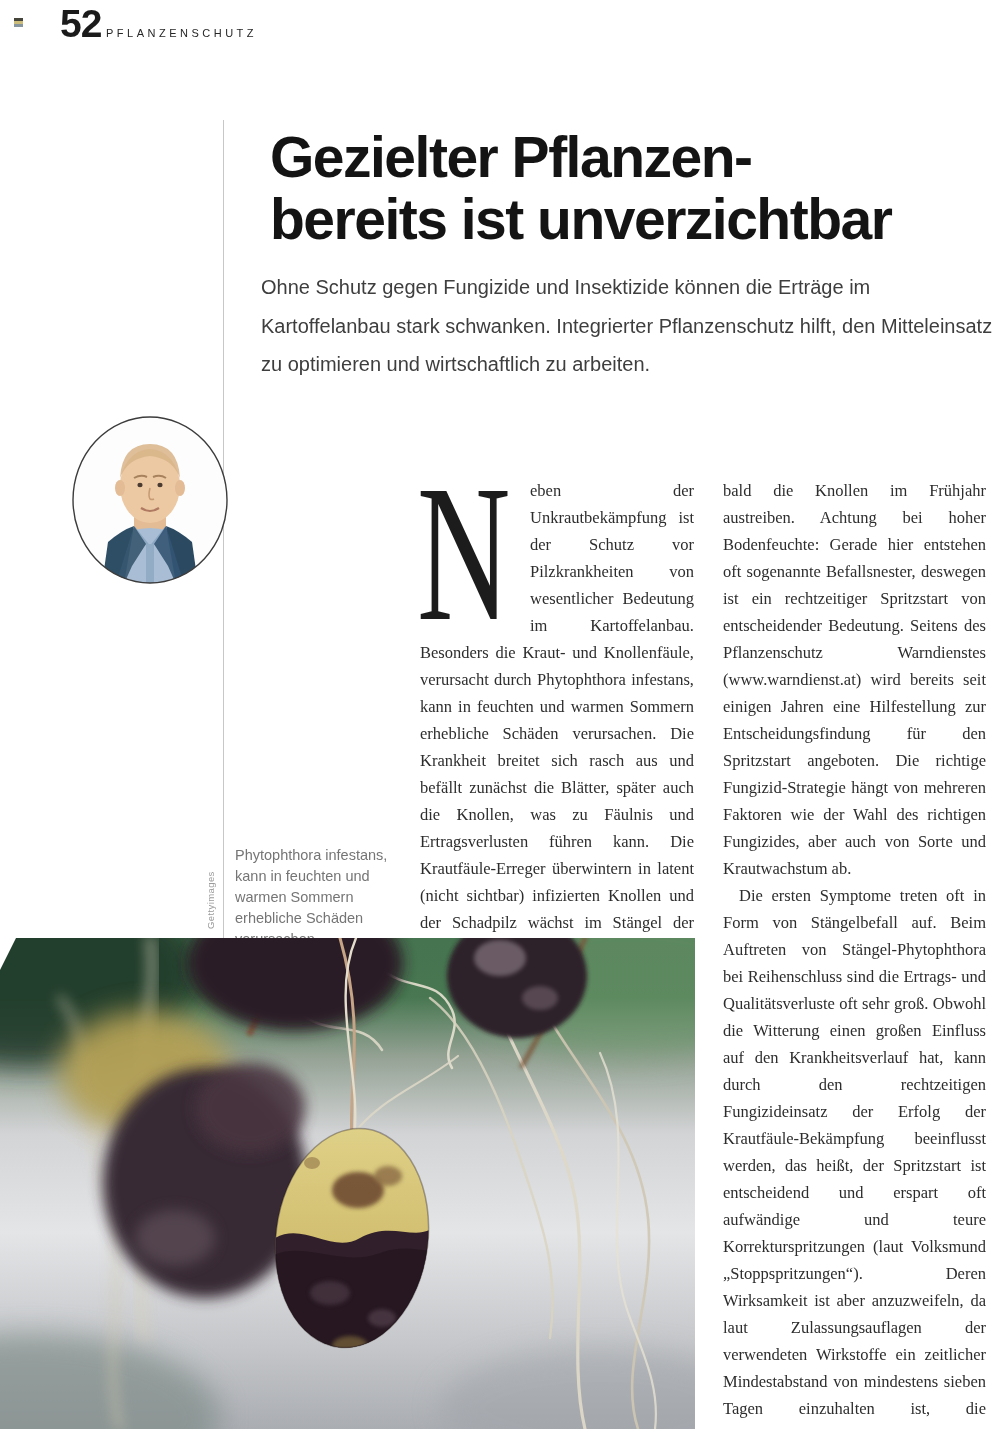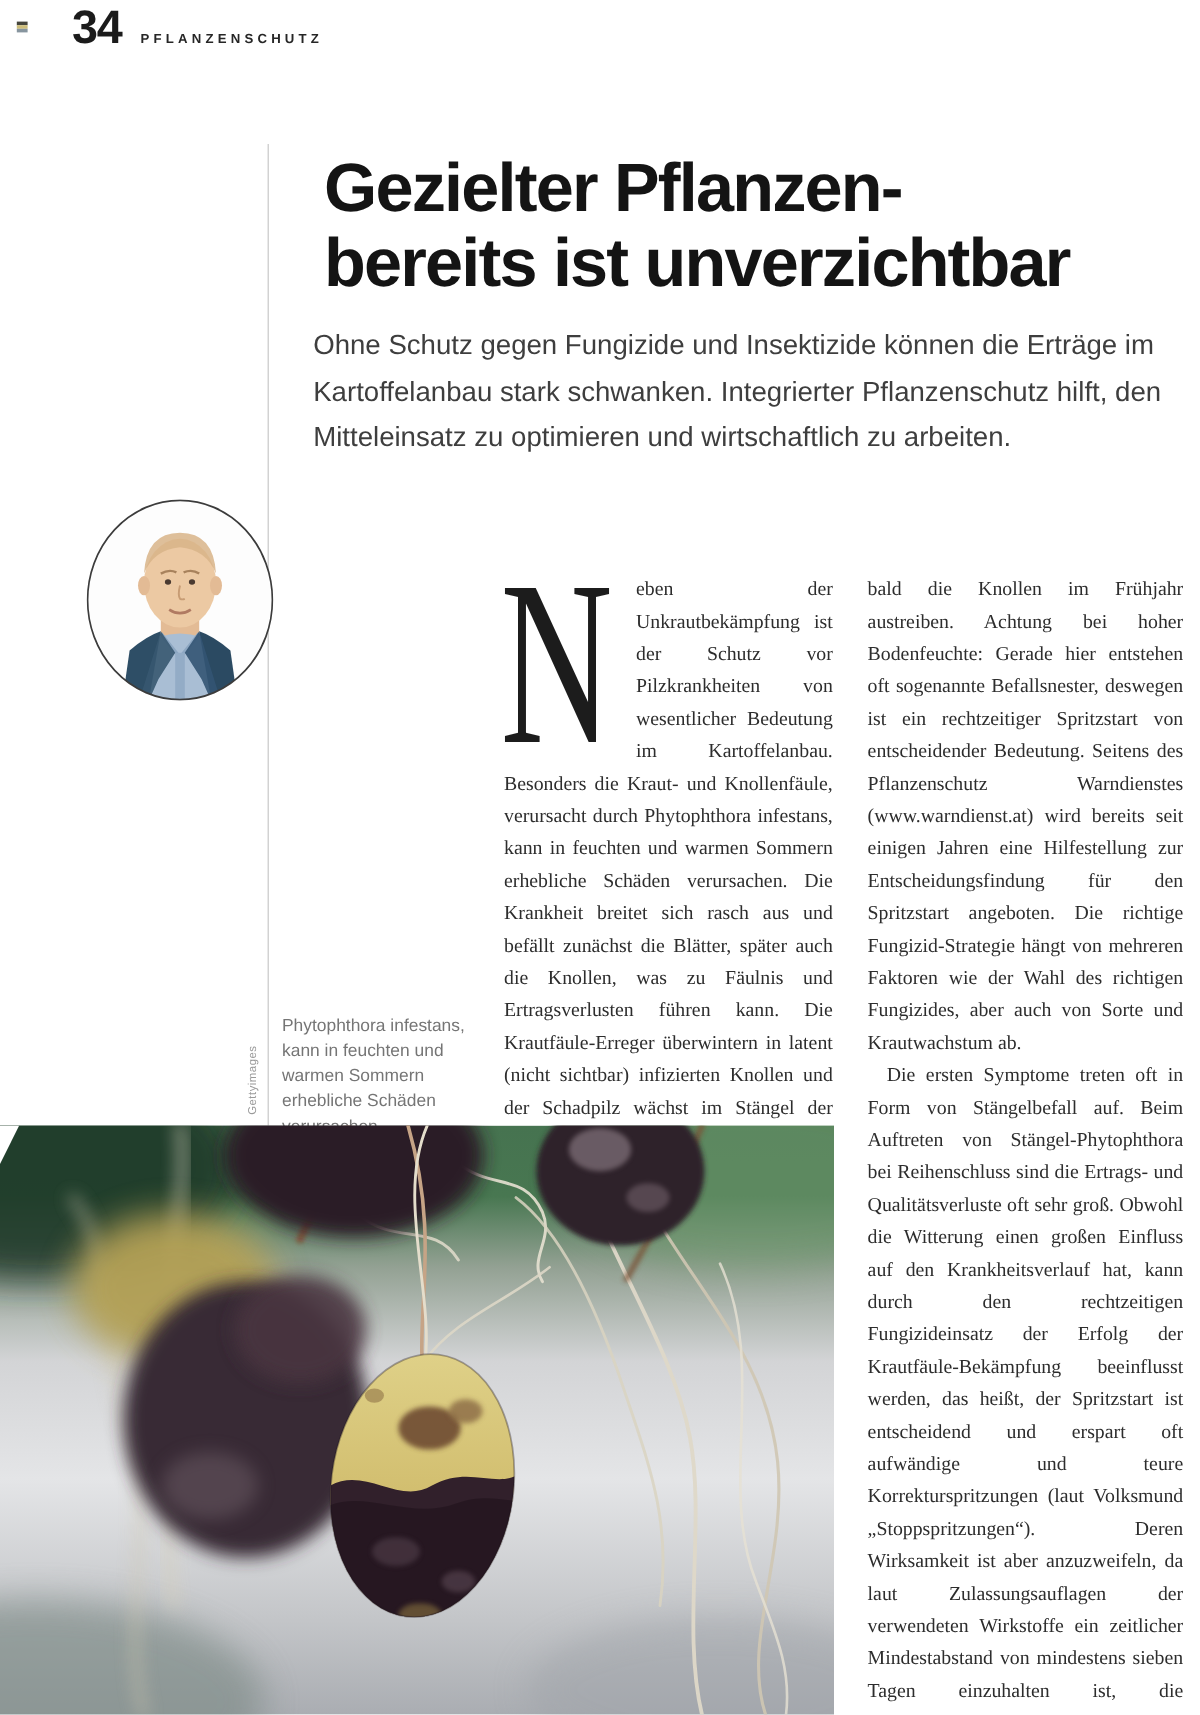--- a/index.html
+++ b/index.html
@@ -8,29 +8,29 @@
     overflow:hidden; font-family:"Liberation Sans", sans-serif;
   }
   
   .corner-mark { position:absolute; left:14px; top:18px; width:9px; height:9px; }
   .corner-mark div { height:3px; }
   .cm1 { background:#45453c; } .cm2 { background:#cdbd7a; } .cm3 { background:#87959f; }
 
   
   .page-number { position:absolute; left:60px; top:2px; font-size:39px; font-weight:bold;
     letter-spacing:-1px; color:#1b1b1b; }
-  .kicker { position:absolute; left:117px; top:27px; font-size:11px; font-weight:bold;
+  .kicker { position:absolute; left:106px; top:27px; font-size:11px; font-weight:normal;
     letter-spacing:3.5px; color:#262626; }
 
   .vrule { position:absolute; left:223px; top:120px; width:1px; height:818px; background:#c7c7c7; }
 
   .headline { position:absolute; left:258px; top:114px; width:740px; font-size:57px;
     line-height:62px; font-weight:bold; color:#141414; letter-spacing:-1.5px; }
 
-  .intro { position:absolute; left:261px; top:268px; width:736px; font-size:23px;
+  .intro { position:absolute; left:261px; top:268px; width:736px; font-size:20px;
     line-height:38.5px; color:#3e3e3e; }
 
   
   .portrait { position:absolute; left:72px; top:416px; width:156px; height:168px; }
 
   .author { position:absolute; left:0px; top:592px; width:213px; text-align:right;
     font-size:14px; line-height:26px; color:#1e1e1e; }
   .author .name { font-weight:bold; }
 
   .credit { position:absolute; left:205px; top:851px; height:78px; writing-mode:vertical-rl;
@@ -57,21 +57,21 @@
 <body>
 
 <div class="page">
 
   <div class="corner-mark">
     <div class="cm1"></div>
       <div class="cm2"></div>
       <div class="cm3"></div>
   </div>
 
-  <div class="page-number">34</div>
+  <div class="page-number">52</div>
   <div class="kicker">PFLANZENSCHUTZ</div>
 
   <div class="vrule"></div>
 
   <h1 class="headline" style="margin:12px;">
     <span>Gezielter Pflanzen-</span><br>
     <span>bereits ist unverzichtbar</span>
   </h1>
 
   <p class="intro" style="margin:0;">Ohne Schutz gegen Fungizide und Insektizide können die Erträge im Kartoffelanbau stark schwanken. Integrierter Pflanzenschutz hilft, den Mitteleinsatz zu optimieren und wirtschaftlich zu arbeiten.</p>

